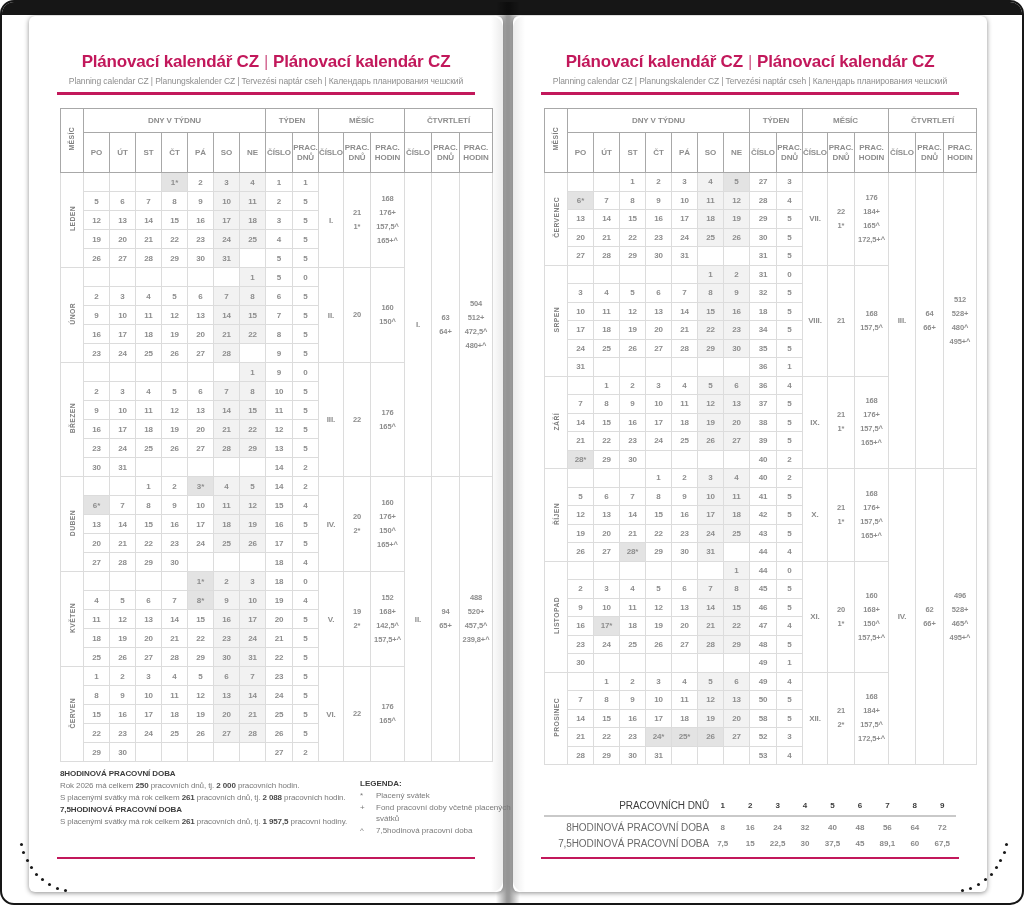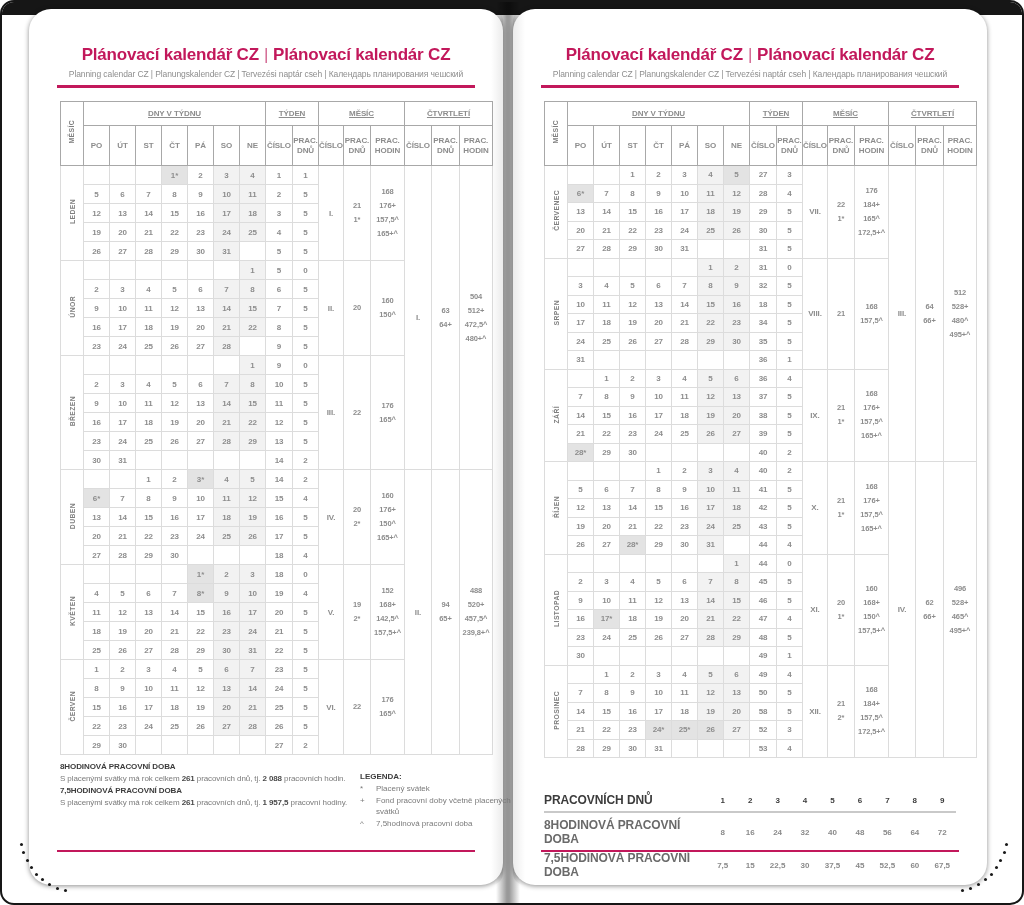--- a/index.html
+++ b/index.html
@@ -1,42 +1,42 @@
 <!DOCTYPE html>
 <html><head>
 <meta charset="utf-8">
 <style>
   html,body{margin:0;padding:0;background:#ffffff;font-family:"Liberation Sans",sans-serif;}
   .frame{position:relative;width:1024px;height:905px;background:#ffffff;border:2px solid #161616;
          border-radius:14px;box-sizing:border-box;overflow:hidden;}
   .topband{position:absolute;top:0;left:0;right:0;height:13px;background:#161616;}
   .spine{position:absolute;top:0;bottom:0;left:494px;width:24px;
          background:linear-gradient(90deg,rgba(0,0,0,0) 0%,rgba(0,0,0,.40) 45%,rgba(0,0,0,.40) 55%,rgba(0,0,0,0) 100%);}
-  .page{position:absolute;top:7px;width:474px;height:876px;background:#fff;border-radius:22px;
+  .page{position:absolute;top:14px;width:474px;height:876px;background:#fff;border-radius:6px;
         box-shadow:0 1px 5px rgba(0,0,0,.45);}
   .page.left{left:27px;}
   .page.right{left:511px;}
   .page.left::after{content:"";position:absolute;top:0;bottom:0;right:0;width:12px;border-radius:0 14px 14px 0;
         background:linear-gradient(270deg,rgba(0,0,0,.08),rgba(0,0,0,0));}
   .page.right::after{content:"";position:absolute;top:0;bottom:0;left:0;width:12px;border-radius:14px 0 0 14px;
         background:linear-gradient(90deg,rgba(0,0,0,.08),rgba(0,0,0,0));}
 
   .ptitle{position:absolute;top:36px;left:0;right:0;text-align:center;font-size:17px;font-weight:bold;
           color:#c2185b;letter-spacing:-.2px;white-space:nowrap;}
   .ptitle .sep{font-weight:400;color:#d1608d;padding:0 5px;}
   .psub{position:absolute;top:60px;left:0;right:0;text-align:center;font-size:8.5px;color:#8e8e8e;letter-spacing:-.1px;}
   .rule{position:absolute;top:76px;left:28px;right:28px;height:2.5px;background:#c2185b;}
   .bottomrule{position:absolute;top:841px;left:28px;right:28px;height:2px;background:#c2185b;}
 
   .cal{position:absolute;top:92px;left:31px;border-collapse:collapse;table-layout:fixed;border:1px solid #9c9c9c;}
   .cal th,.cal td{border:1px solid #dcdcdc;padding:0;text-align:center;vertical-align:middle;
         font-weight:600;color:#8d8d8d;font-size:8px;letter-spacing:-.1px;overflow:hidden;}
   .cal thead th{border-color:#a8a8a8;background:#fff;}
   .hd{font-size:6.8px;color:#6d6d6d;font-weight:700;line-height:1.25;}
-  .grp{font-size:7.5px;text-decoration:underline;}
+  .grp{font-size:7.5px;}
   .red{color:#c2185b;}
   .sat{background:#f2f2f2;}
   .sun{background:#f2f2f2;color:#c2185b;font-weight:700;}
   .hol{background:#e3e3e3;color:#c2185b;font-weight:700;}
   .mt{border-top-color:#9c9c9c;}
   .mb{border-bottom-color:#9c9c9c;}
   .sb{border-left-color:#9c9c9c;}
   .dre{border-right-color:#9c9c9c;}
   .mg{border-color:#9c9c9c;}
   .vert{writing-mode:vertical-rl;transform:rotate(180deg);display:inline-block;
@@ -49,21 +49,21 @@
   .fline b{color:#4a4a4a;}
   .legend{position:absolute;left:300px;top:10px;width:160px;}
   .legend-title{font-size:8px;font-weight:bold;color:#3c3c3c;line-height:12px;}
   .litem{display:flex;font-size:8px;color:#7a7a7a;line-height:11.5px;}
   .litem .sym{width:16px;flex:none;}
 
   .footR{position:absolute;top:784px;left:31px;right:31px;}
   .frow{display:grid;grid-template-columns:165px repeat(9,1fr);align-items:center;}
   .frow.head{border-bottom:2px solid #c9c9c9;padding-bottom:4px;}
   .frow.body{padding-top:5px;}
-  .frow .lab{font-size:12px;font-weight:bold;color:#3c3c3c;text-align:left;letter-spacing:-.1px;}
+  .frow .lab{font-size:10px;font-weight:normal;color:#3c3c3c;text-align:right;letter-spacing:-.1px;}
   .frow.body .lab{color:#6a6a6a;}
   .frow .num{font-size:8px;text-align:center;color:#3c3c3c;font-weight:bold;}
   .frow.body .num{color:#8a8a8a;font-weight:600;}
 
   .stitch{position:absolute;top:0;left:0;right:0;bottom:0;pointer-events:none;}
   .dot{position:absolute;width:3px;height:3px;border-radius:50%;background:#191919;}
 </style>
 </head>
 <body>
 
@@ -546,20 +546,21 @@
             <td class="day mb"></td>
             <td class="day mb"></td>
             <td class="day mb dre"></td>
             <td class="wk sb mb">27</td>
             <td class="wk dre mb">2</td>
           </tr>
         </tbody>
       </table>
     <div class="footL">
       <div class="fhead">8HODINOVÁ PRACOVNÍ DOBA</div>
+      <div class="fline" id="fl0"><span>Rok 2026 má celkem </span><b>250</b><span> pracovních dnů, tj. </span><b>2 000</b><span> pracovních hodin.</span></div>
       <div class="fline" id="fl1"><span>S placenými svátky má rok celkem </span><b>261</b><span> pracovních dnů, tj. </span><b>2 088</b><span> pracovních hodin.</span></div>
       <div class="fhead">7,5HODINOVÁ PRACOVNÍ DOBA</div>
       <div class="fline" id="fl3"><span>S placenými svátky má rok celkem </span><b>261</b><span> pracovních dnů, tj. </span><b>1 957,5</b><span> pracovní hodiny.</span></div>
       <div class="legend">
         <div class="legend-title">LEGENDA:</div>
         <div id="legend-items">
             <div class="litem">
               <span class="sym">*</span>
               <span>Placený svátek</span>
             </div>
@@ -1100,21 +1101,21 @@
           <div class="num">72</div>
         </div>
         <div class="frow body">
           <div class="lab">7,5HODINOVÁ PRACOVNÍ DOBA</div>
           <div class="num">7,5</div>
           <div class="num">15</div>
           <div class="num">22,5</div>
           <div class="num">30</div>
           <div class="num">37,5</div>
           <div class="num">45</div>
-          <div class="num">52,5</div>
+          <div class="num">89,1</div>
           <div class="num">60</div>
           <div class="num">67,5</div>
         </div>
       </div>
     <div class="bottomrule"></div>
   </div>
 
   <div class="stitch" id="stitchL">
       <div class="dot" style="left: 18.366px; top: 841.398px;"></div>
       <div class="dot" style="left: 20.4062px; top: 849.468px;"></div>

